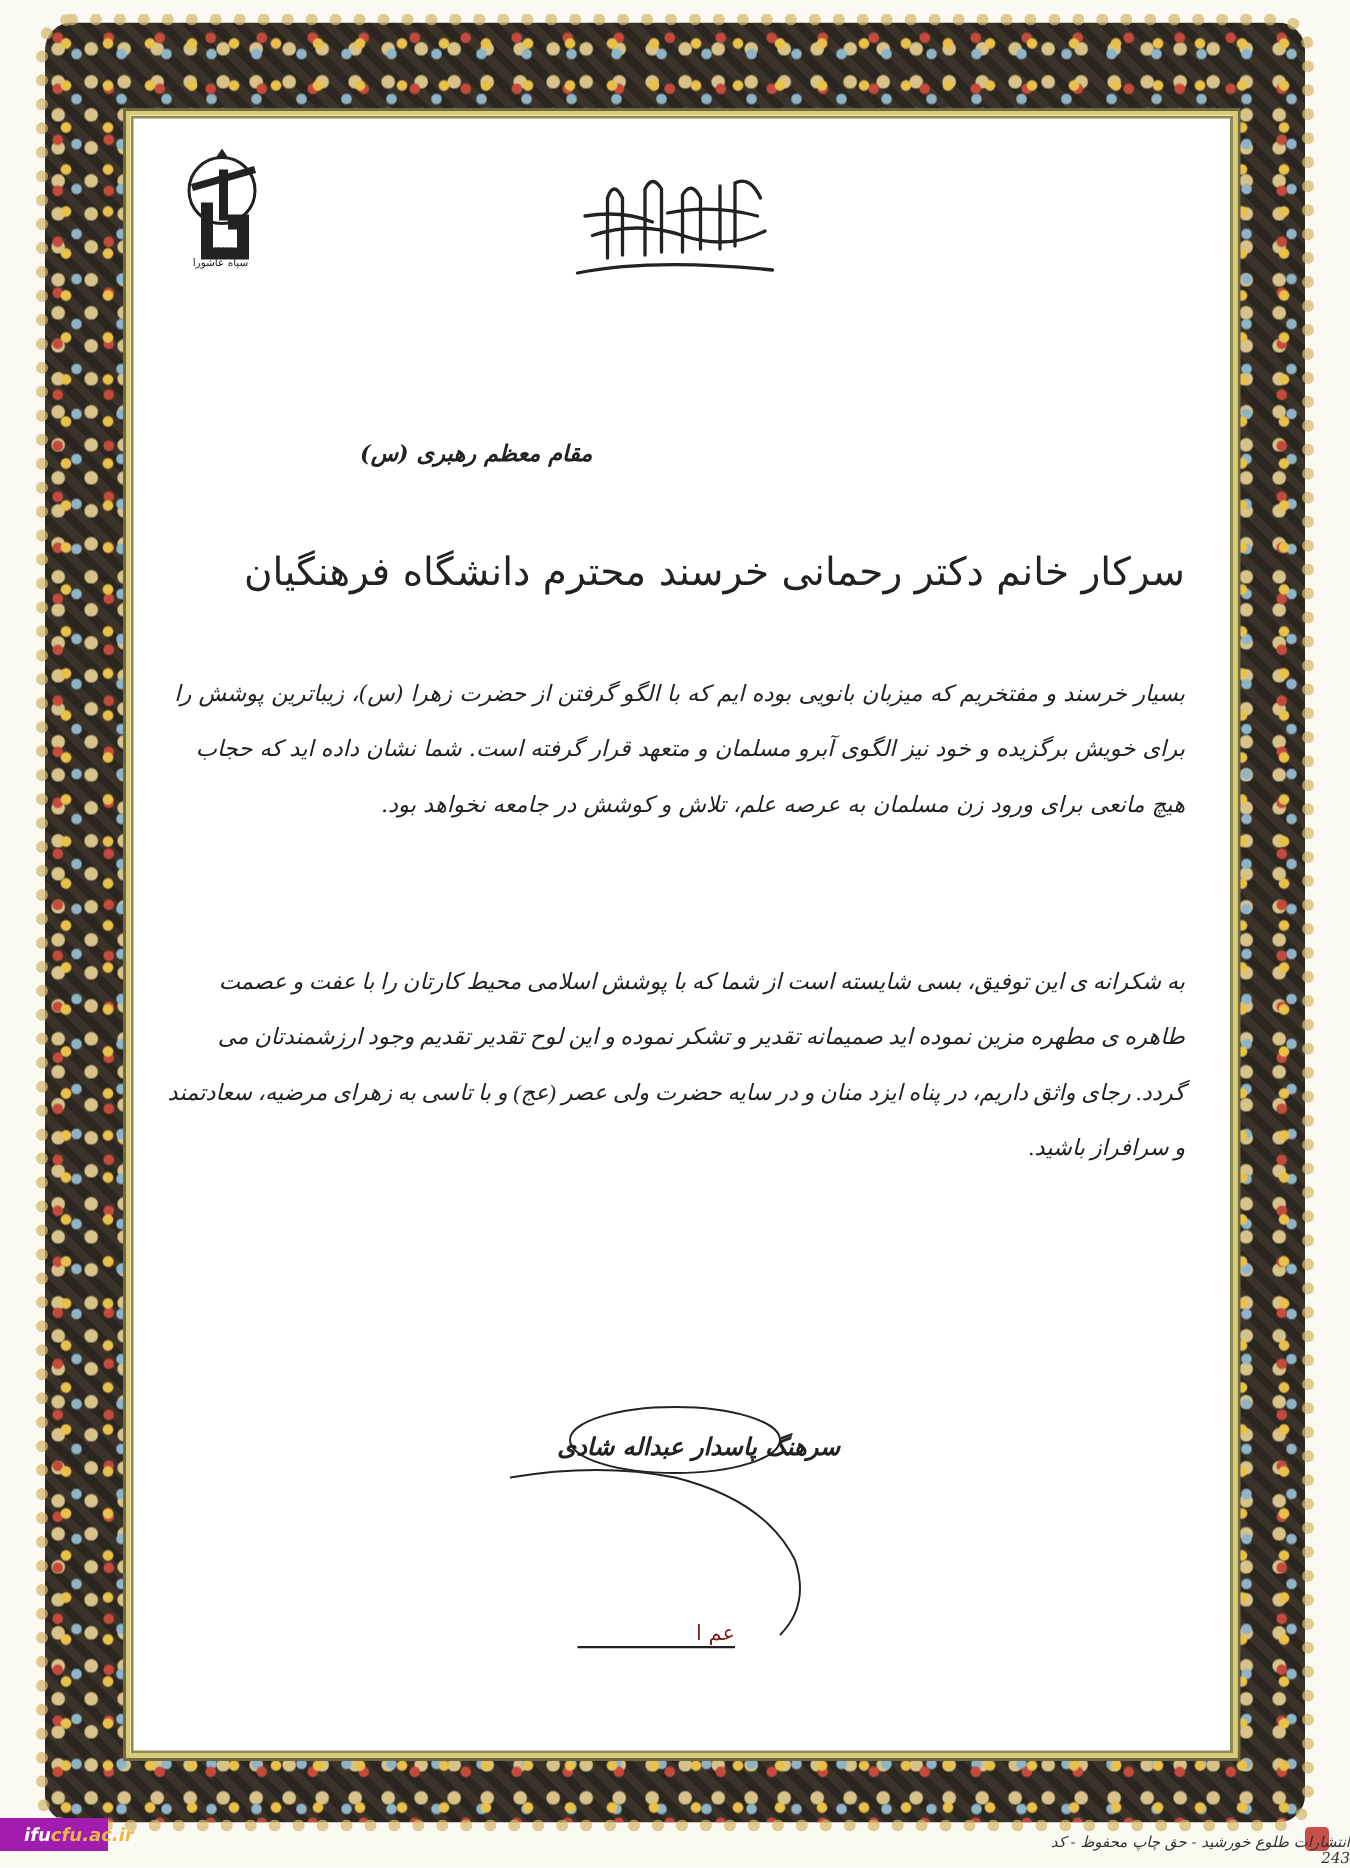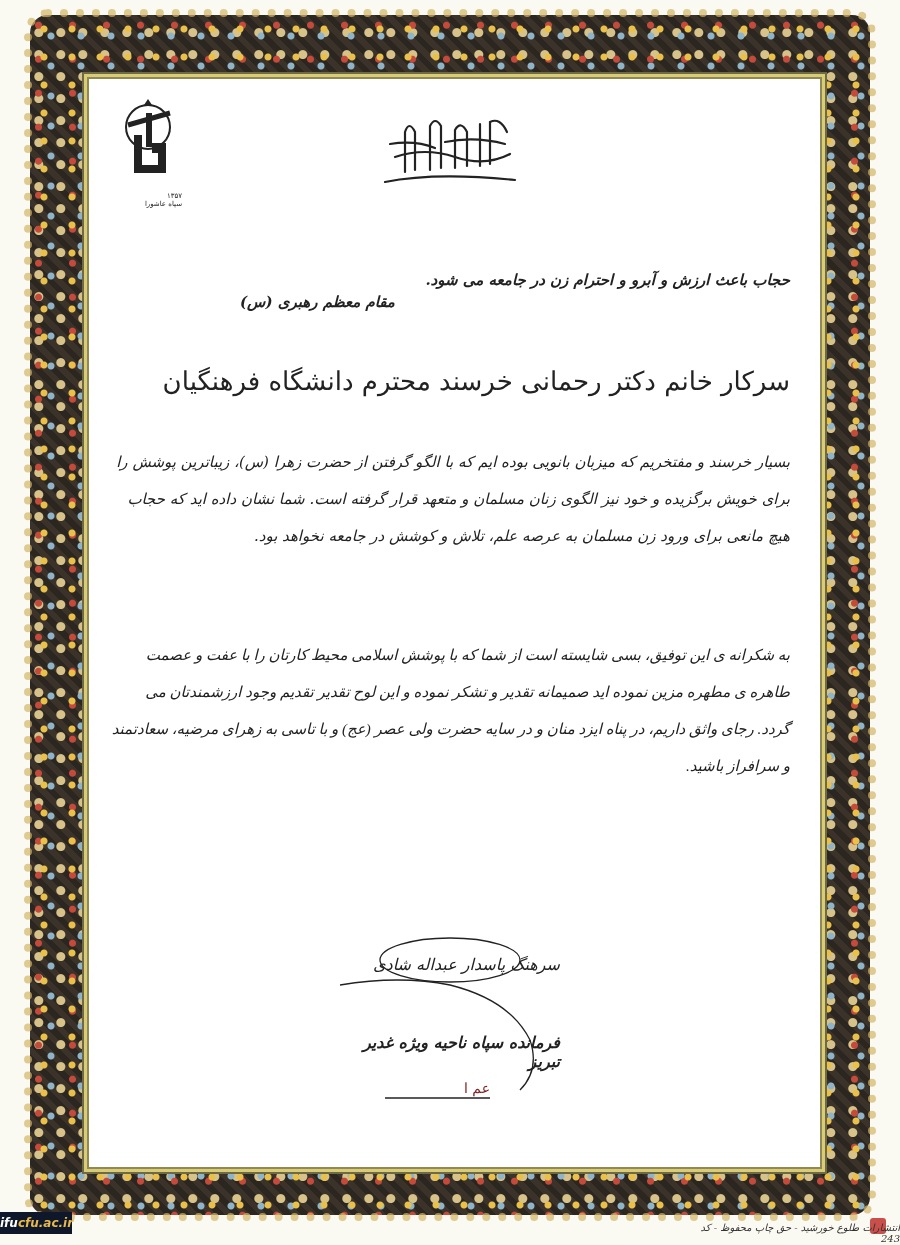--- a/index.html
+++ b/index.html
@@ -29,21 +29,21 @@
     background:#fff;
   }
   .paper {
     position:absolute; left:92px; top:82px; width:723px; height:1080px;
     background:#ffffff;
   }
   .emblem {
     position:absolute; left:108px; top:95px; width:80px; height:100px;
   }
   .emblem-caption {
-    position:absolute; left:112px; top:192px; width:70px; text-align:right;
+    position:absolute; left:112px; top:163px; width:70px; text-align:center;
     font-size:7px; color:#222; direction:rtl;
   }
   .bismillah {
     position:absolute; left:375px; top:112px; width:150px; height:80px;
   }
   .rtl { direction:rtl; text-align:right; unicode-bidi:embed; }
   .quote {
     position:absolute; top:267px; left:230px; width:560px; height:30px;
     font-style:italic; font-weight:bold; font-size:15px; color:#222;
   }
@@ -55,34 +55,34 @@
   }
   .body-text {
     position:absolute; left:110px; width:680px;
     font-style:italic; font-size:15px; color:#222; line-height:37px;
   }
   .p1 { top:444px; }
   .p2 { top:637px;font-family:Liberation Serif, serif; }
   .sig-block {
     position:absolute; left:340px; top:930px; width:230px; height:180px;
   }
-  .sig-name { position:absolute; right:10px; top:25px; font-style:italic; font-weight:normal; font-size:16px; color:#222;text-align:center; }
+  .sig-name { position:absolute; right:10px; top:25px; font-style:italic; font-weight:bold; font-size:16px; color:#222;text-align:center; }
   .sig-title { position:absolute; right:10px; top:103px; font-style:italic; font-weight:bold; font-size:16px; color:#222; }
   .sig-mark { position:absolute; right:80px; top:150px; font-size:14px; color:#7f1d1d; }
   .footer-publisher {
     position:absolute; left:690px; top:1222px; font-size:10px; color:#333; direction:rtl; font-style:italic;
   }
   .publisher-logo {
     position:absolute; left:870px; top:1218px; width:16px; height:16px;
     background:#c9504a; border-radius:3px;
   }
   .watermark {
     position:absolute; left:0; top:1212px; width:72px; height:22px;
-    background:#0f172a; color:#fff; font-family:"DejaVu Sans", sans-serif; font-weight:bold; font-style:italic;
-    font-size:12px; line-height:22px; padding-left:0; box-sizing:border-box;
+    background:#a21caf; color:#fff; font-family:"DejaVu Sans", sans-serif; font-weight:bold; font-style:italic;
+    font-size:12px; line-height:22px; padding-left:16px; box-sizing:border-box;
   }
   .watermark .wm-domain { color:#e8b84a; }
 </style>
 </head>
 <body>
 
 <div class="border-frame"></div>
 <div class="gold-rule"></div>
 <div class="paper"></div>
 
@@ -111,37 +111,35 @@
       <path d="M115 52 L115 10 Q125 5 132 20"></path>
       <path d="M20 45 Q50 35 80 45 T135 42"></path>
       <path d="M15 32 Q40 28 60 36"></path>
       <path d="M70 30 Q100 24 130 32"></path>
     </g>
     <text x="75" y="78" text-anchor="middle" font-size="0">بسم الله الرحمن الرحیم</text>
   </svg>
 </div>
 
 <div class="quote rtl">
-  <span class="q-text">حجاب باعث ارزش و آبرو و احترام زن در جامعه می شود.</span>
   <span class="q-src">مقام معظم رهبری (س)</span>
 </div>
 
 <div class="addressee rtl">سرکار خانم دکتر رحمانی   خرسند محترم دانشگاه فرهنگیان</div>
 
-<div class="body-text rtl p1">بسیار خرسند و مفتخریم که میزبان بانویی بوده ایم که با الگو گرفتن از حضرت زهرا (س)، زیباترین پوشش را برای خویش برگزیده و خود نیز الگوی زنان مسلمان و متعهد قرار گرفته است. شما نشان داده اید که حجاب هیچ مانعی برای ورود زن مسلمان به عرصه علم، تلاش و کوشش در جامعه نخواهد بود.</div>
+<div class="body-text rtl p1">بسیار خرسند و مفتخریم که میزبان بانویی بوده ایم که با الگو گرفتن از حضرت زهرا (س)، زیباترین پوشش را برای خویش برگزیده و خود نیز الگوی آبرو مسلمان و متعهد قرار گرفته است. شما نشان داده اید که حجاب هیچ مانعی برای ورود زن مسلمان به عرصه علم، تلاش و کوشش در جامعه نخواهد بود.</div>
 <div class="body-text rtl p2">به شکرانه ی این توفیق، بسی شایسته است از شما که با پوشش اسلامی محیط کارتان را با عفت و عصمت طاهره ی مطهره مزین نموده اید صمیمانه تقدیر و تشکر نموده و این لوح تقدیر تقدیم وجود ارزشمندتان می گردد. رجای واثق داریم، در پناه ایزد منان و در سایه حضرت ولی عصر (عج) و با تاسی به زهرای مرضیه، سعادتمند و سرافراز باشید.</div>
 
 <div class="sig-block rtl">
   <svg width="230" height="180" viewBox="0 0 230 180" style="position:absolute;left:0;top:0">
     <ellipse cx="110" cy="30" rx="70" ry="22" fill="none" stroke="#222" stroke-width="1.3"></ellipse>
     <path d="M0 55 Q60 45 110 55 Q170 70 190 110 Q200 140 180 160" fill="none" stroke="#222" stroke-width="1.3"></path>
     <path d="M45 168 L150 168" stroke="#222" stroke-width="1.5"></path>
   </svg>
   <div class="sig-name">سرهنگ پاسدار عبداله شادی</div>
-  <div class="sig-title">فرمانده سپاه ناحیه ویژه غدیر تبریز</div>
   <div class="sig-mark">عم ا</div>
 </div>
 
 <div class="publisher-logo"></div>
 <div class="footer-publisher">انتشارات طلوع خورشید - حق چاپ محفوظ - کد 243</div>
 
 <div class="watermark">
   <span>ifu</span><span class="wm-domain">cfu.ac.ir</span>
 </div>
 

